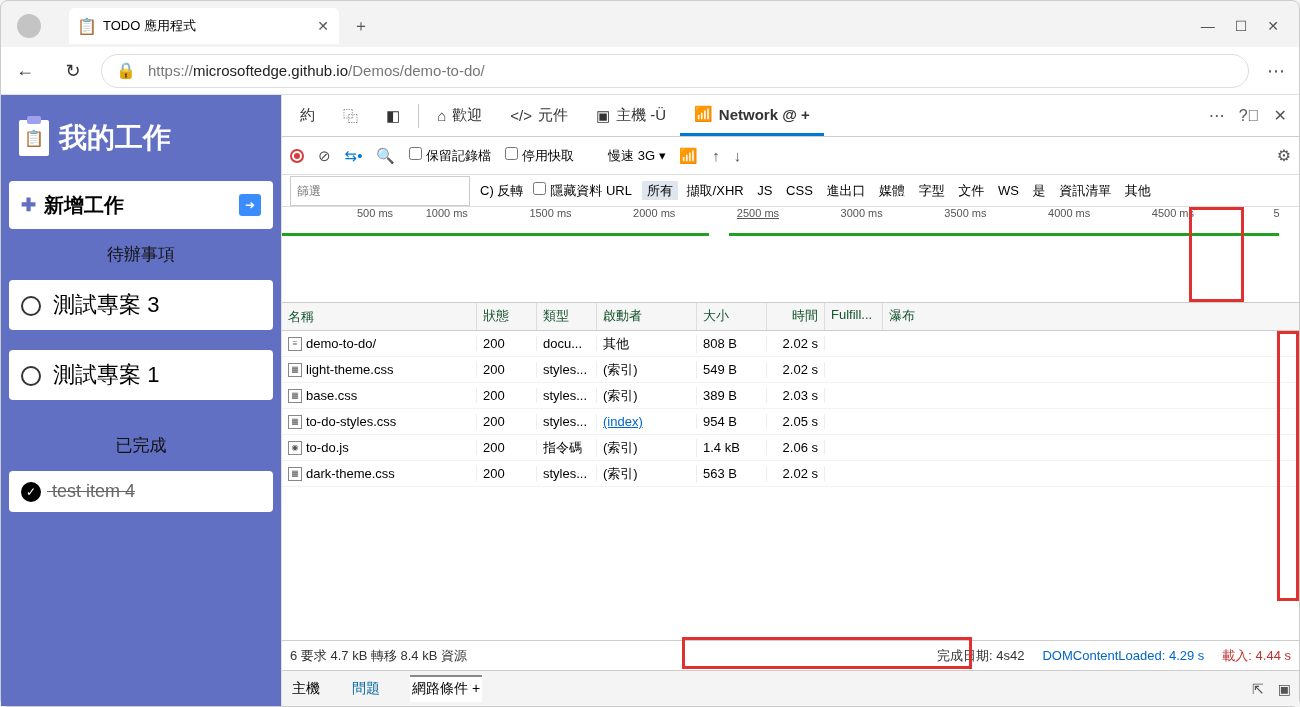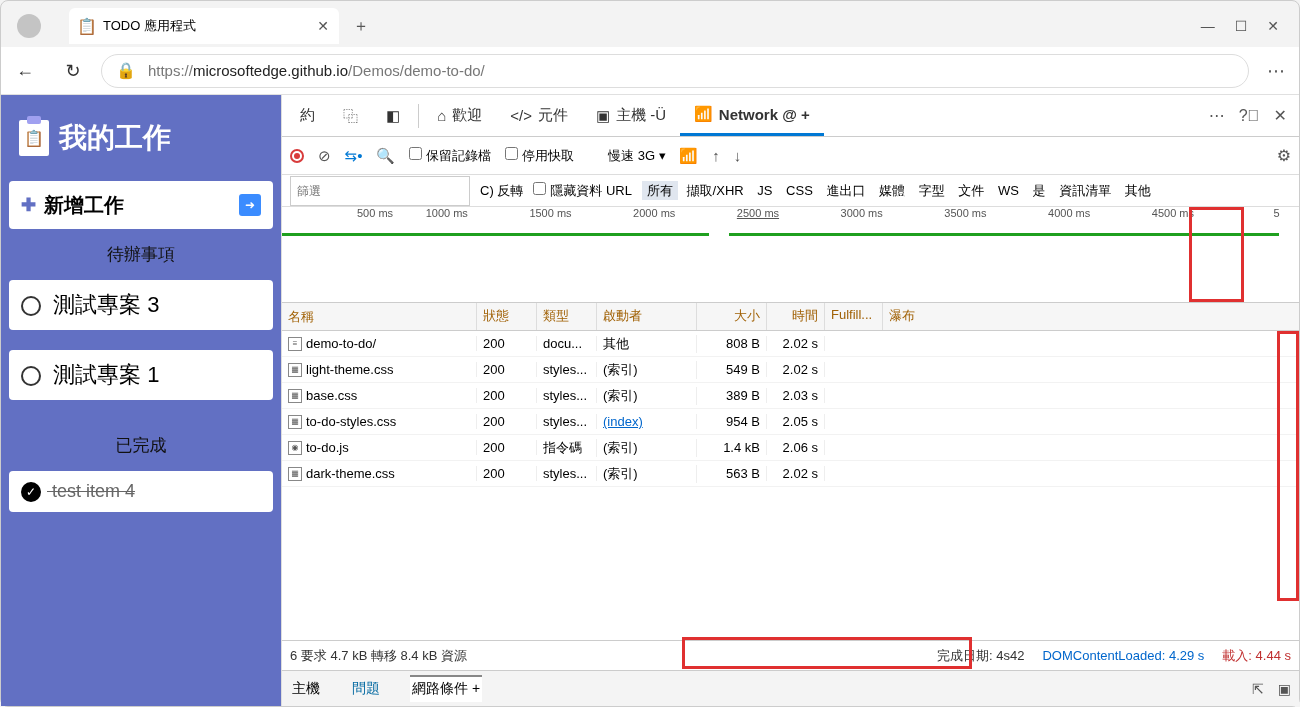--- a/index.html
+++ b/index.html
@@ -53,30 +53,30 @@
 .filterrow{display:flex;align-items:center;height:32px;border-bottom:1px solid #ddd;padding:0 8px;gap:10px;font-size:13px;white-space:nowrap}
 .filterinput{width:180px;height:30px;border:1px solid #ccc;padding:0 6px;font-size:12px}
 .ftype{padding:2px 5px;cursor:pointer}
 .ftype.active{background:#e0e6ef}
 .cookierow{display:flex;align-items:center;height:30px;border-bottom:1px solid #ddd;padding:0 8px;gap:40px;font-size:13px}
 .timeline{height:96px;border-bottom:1px solid #ccc;position:relative;background:#fff;overflow:hidden}
 .tlticks{display:flex;height:18px;font-size:11px;color:#555;position:relative}
 .tlticks span{position:absolute;transform:translateX(-50%)}
 .tlbar{position:absolute;height:3px;background:#1fa01f;top:26px}
 .redbox{position:absolute;border:3px solid #e03030}
-.netheader{display:flex;height:28px;border-bottom:1px solid #ccc;font-size:13px;color:#a16207;background:#f6f6f6}
+.netheader{display:flex;height:28px;border-bottom:1px solid #ccc;font-size:13px;color:#14532d;background:#f6f6f6}
 .netheader div{border-right:1px solid #ddd;padding:4px 6px;overflow:hidden}
 .netbody{flex:1;overflow:auto;position:relative}
 .netrow{display:flex;height:26px;font-size:13px;align-items:center;border-bottom:1px solid #f2f2f2}
 .netrow>div{border-right:1px solid #eee;padding:0 6px;overflow:hidden;white-space:nowrap;text-overflow:ellipsis}
 .col-name{width:195px;display:flex;align-items:center;gap:4px}
 .col-status{width:60px}
 .col-type{width:60px}
 .col-init{width:100px}
-.col-size{width:70px;text-align:right}
+.col-size{width:70px;text-align:left}
 .col-time{width:58px;text-align:right}
 .col-full{width:58px}
 .col-wf{flex:1;position:relative}
 .fileico{width:14px;height:14px;border:1px solid #888;font-size:8px;display:flex;align-items:center;justify-content:center;color:#555}
 .link{color:#0066cc;text-decoration:underline}
 .summary{height:30px;display:flex;align-items:center;padding:0 8px;font-size:13px;color:#333;gap:18px;border-top:1px solid #ccc}
 .summary .dom{color:#0066cc}
 .summary .load{color:#c03030}
 .redbox2{position:absolute;border:3px solid #e03030}
 .drawer{height:36px;display:flex;align-items:center;padding:0 8px;gap:28px;border-top:1px solid #ccc;font-size:14px;background:#f4f4f4}

